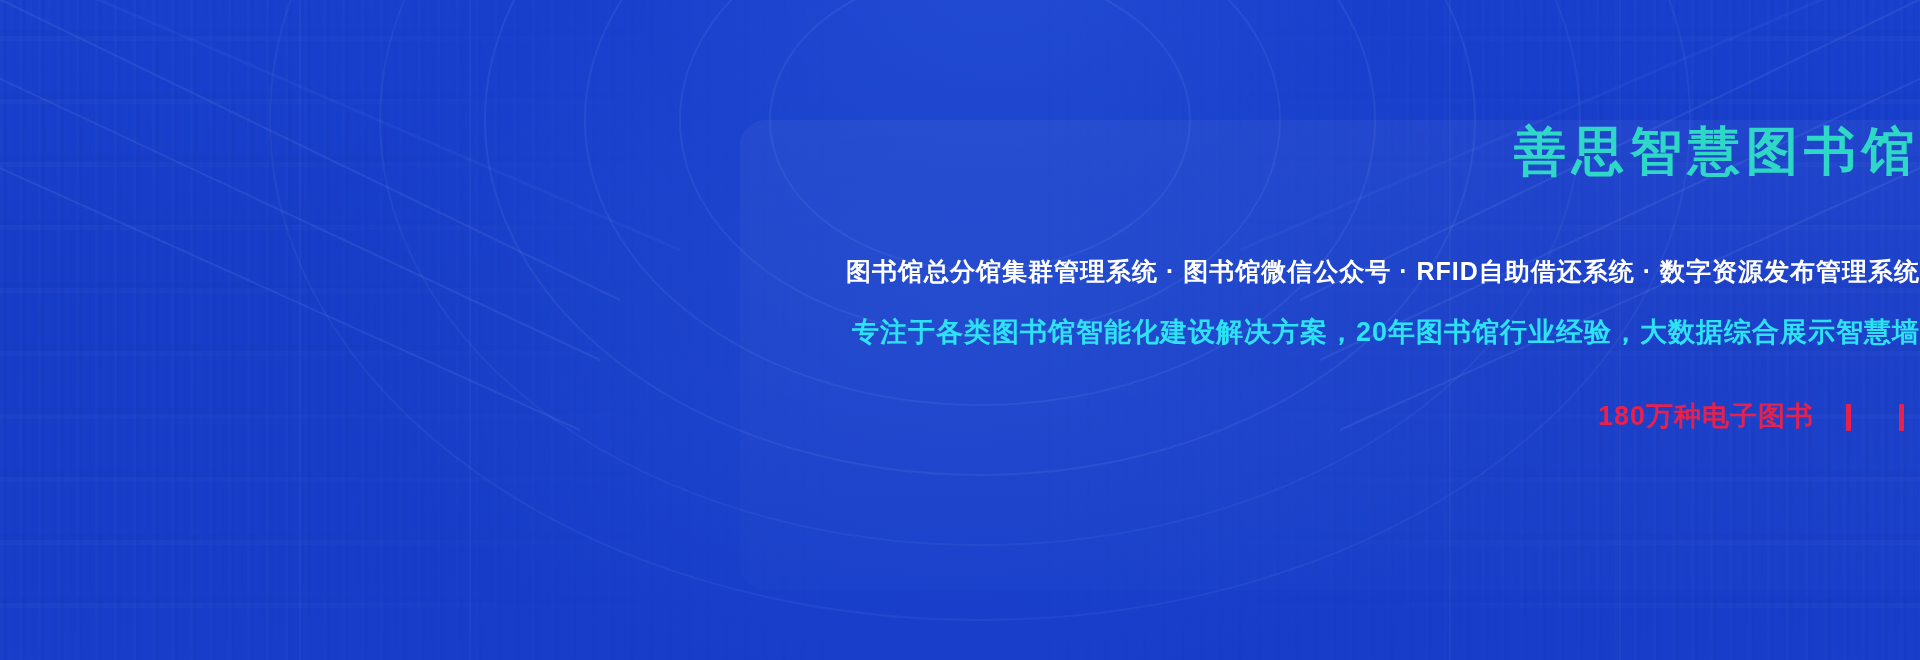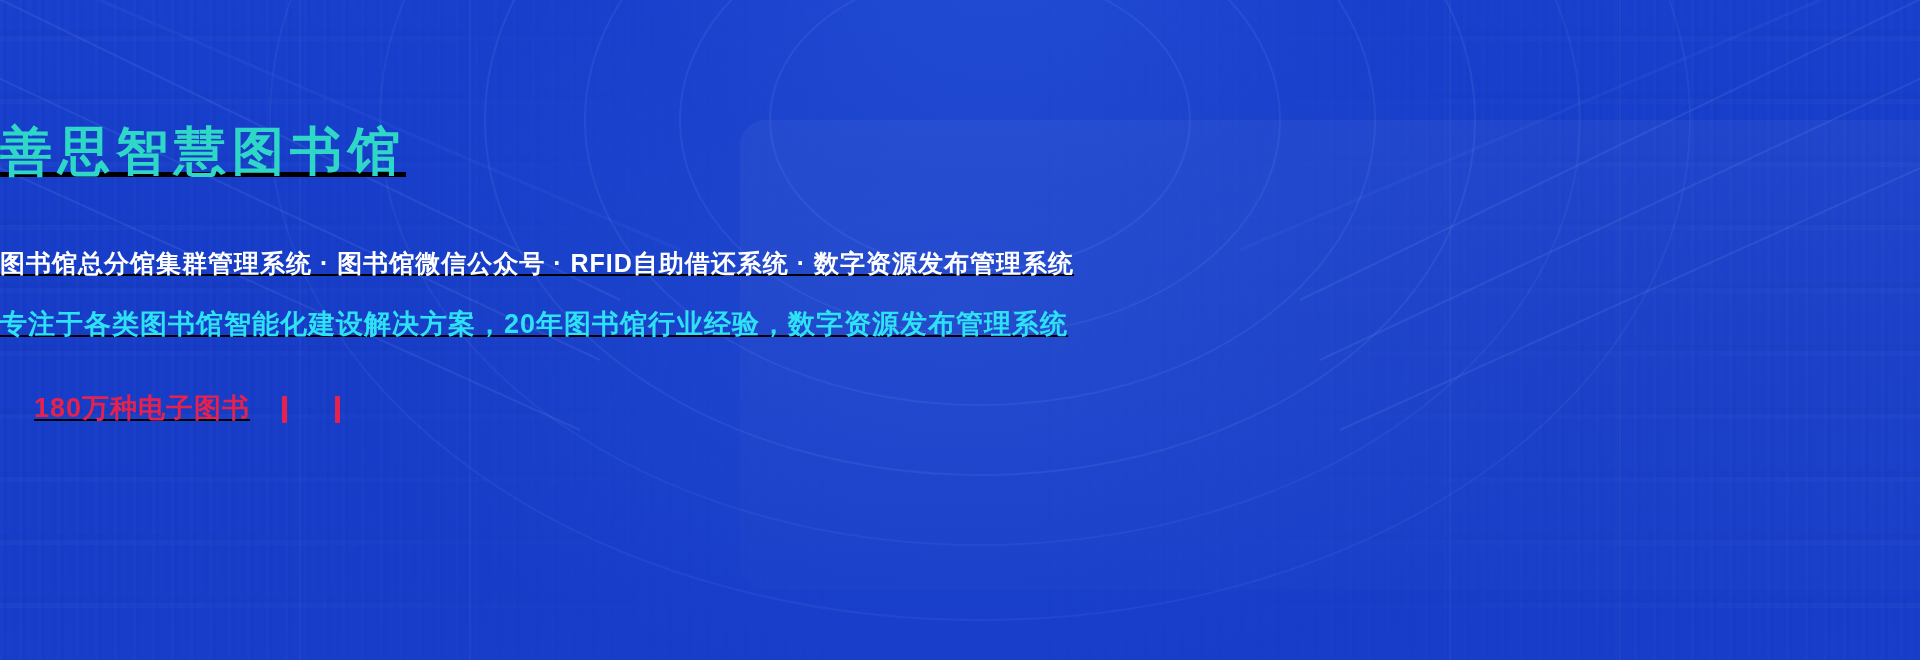--- a/index.html
+++ b/index.html
@@ -113,37 +113,36 @@
     background: rgba(20, 58, 205, 0.46);
     mix-blend-mode: normal;
   }
 
   
   .content {
     position: absolute;
     inset: 0;
     display: flex;
     flex-direction: column;
-    align-items: flex-start;
+    align-items: flex-end;
     text-align: center;
-    text-decoration: underline;
   }
 
   .headline {
     margin-top: 122px;
     font-size: 52px;
     font-weight: 700;
     letter-spacing: 6px;
     line-height: 1.15;
     color: #2fd8c6;
     white-space: nowrap;
   }
 
   .sub-list {
-    margin-top: 30px;
+    margin-top: 38px;
     display: flex;
     flex-direction: row;
     gap: 0;
   }
   .sub-line {
     font-size: 25px;
     font-weight: 700;
     letter-spacing: 1px;
     color: #ffffff;
     line-height: 1.35;
@@ -233,21 +232,21 @@
   <div class="bg-tint"></div>
 
   <div class="content">
 
     <h1 class="headline">善思智慧图书馆</h1>
 
     <div class="sub-list">
       <div class="sub-line">图书馆总分馆集群管理系统 · 图书馆微信公众号 · RFID自助借还系统 · 数字资源发布管理系统</div>
     </div>
 
-    <div class="tagline">专注于各类图书馆智能化建设解决方案，20年图书馆行业经验，数字资源发布管理系统</div>
+    <div class="tagline">专注于各类图书馆智能化建设解决方案，20年图书馆行业经验，大数据综合展示智慧墙</div>
 
     <div class="stats">
       <span>180万种电子图书</span>
       <span class="stat-sep"></span>
       <span class="stat-sep"></span>
     </div>
 
   </div>
 </div>
 

